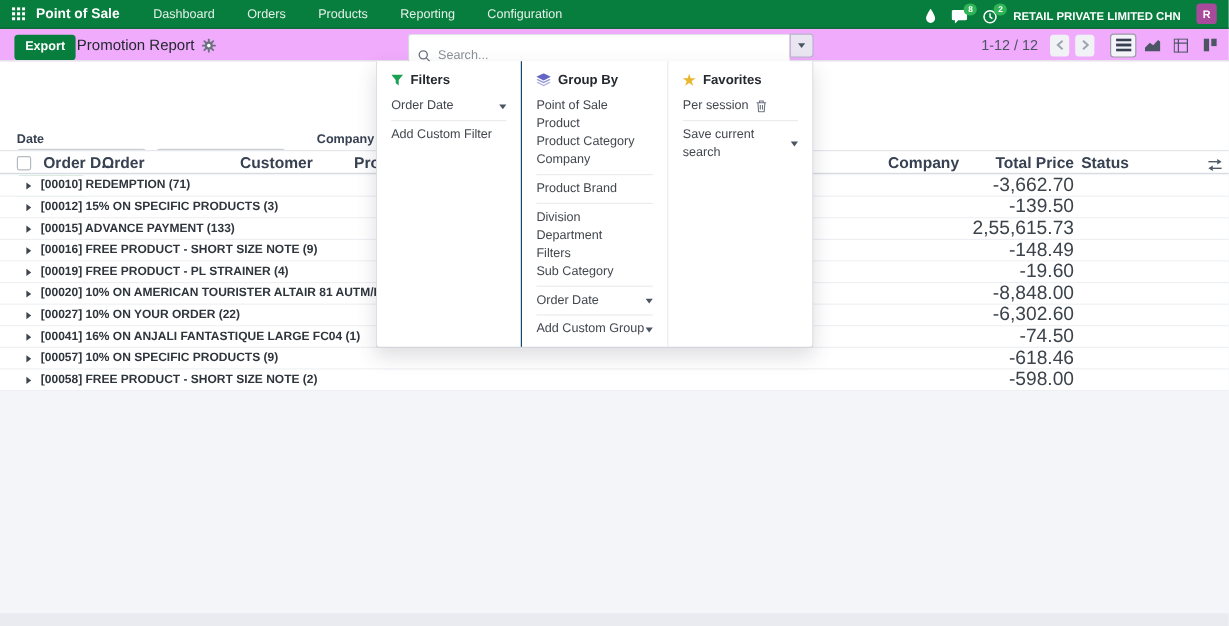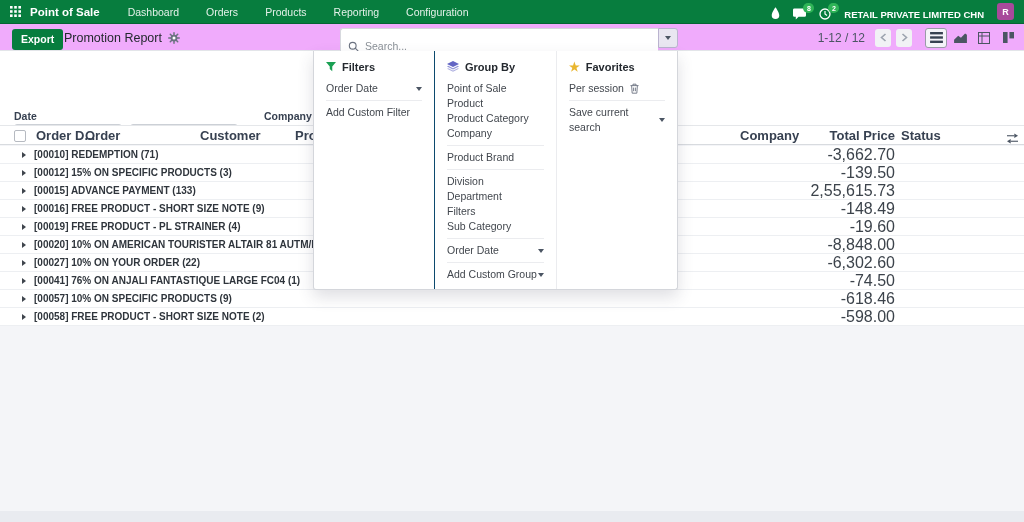--- a/index.html
+++ b/index.html
@@ -288,21 +288,21 @@
       <div class="trow">
         <span class="tri"></span>
         <span class="row-label">[00027] 10% ON YOUR ORDER (22)</span>
         <span class="row-total">-6,302.60</span>
       </div>
 
 
 
       <div class="trow">
         <span class="tri"></span>
-        <span class="row-label">[00041] 76% ON ANJALI FANTASTIQUE LARGE FC04 (1)</span>
+        <span class="row-label">[00041] 16% ON ANJALI FANTASTIQUE LARGE FC04 (1)</span>
         <span class="row-total">-74.50</span>
       </div>
 
       <div class="trow">
         <span class="tri"></span>
         <span class="row-label">[00057] 10% ON SPECIFIC PRODUCTS (9)</span>
         <span class="row-total">-618.46</span>
       </div>
 
       <div class="trow">

